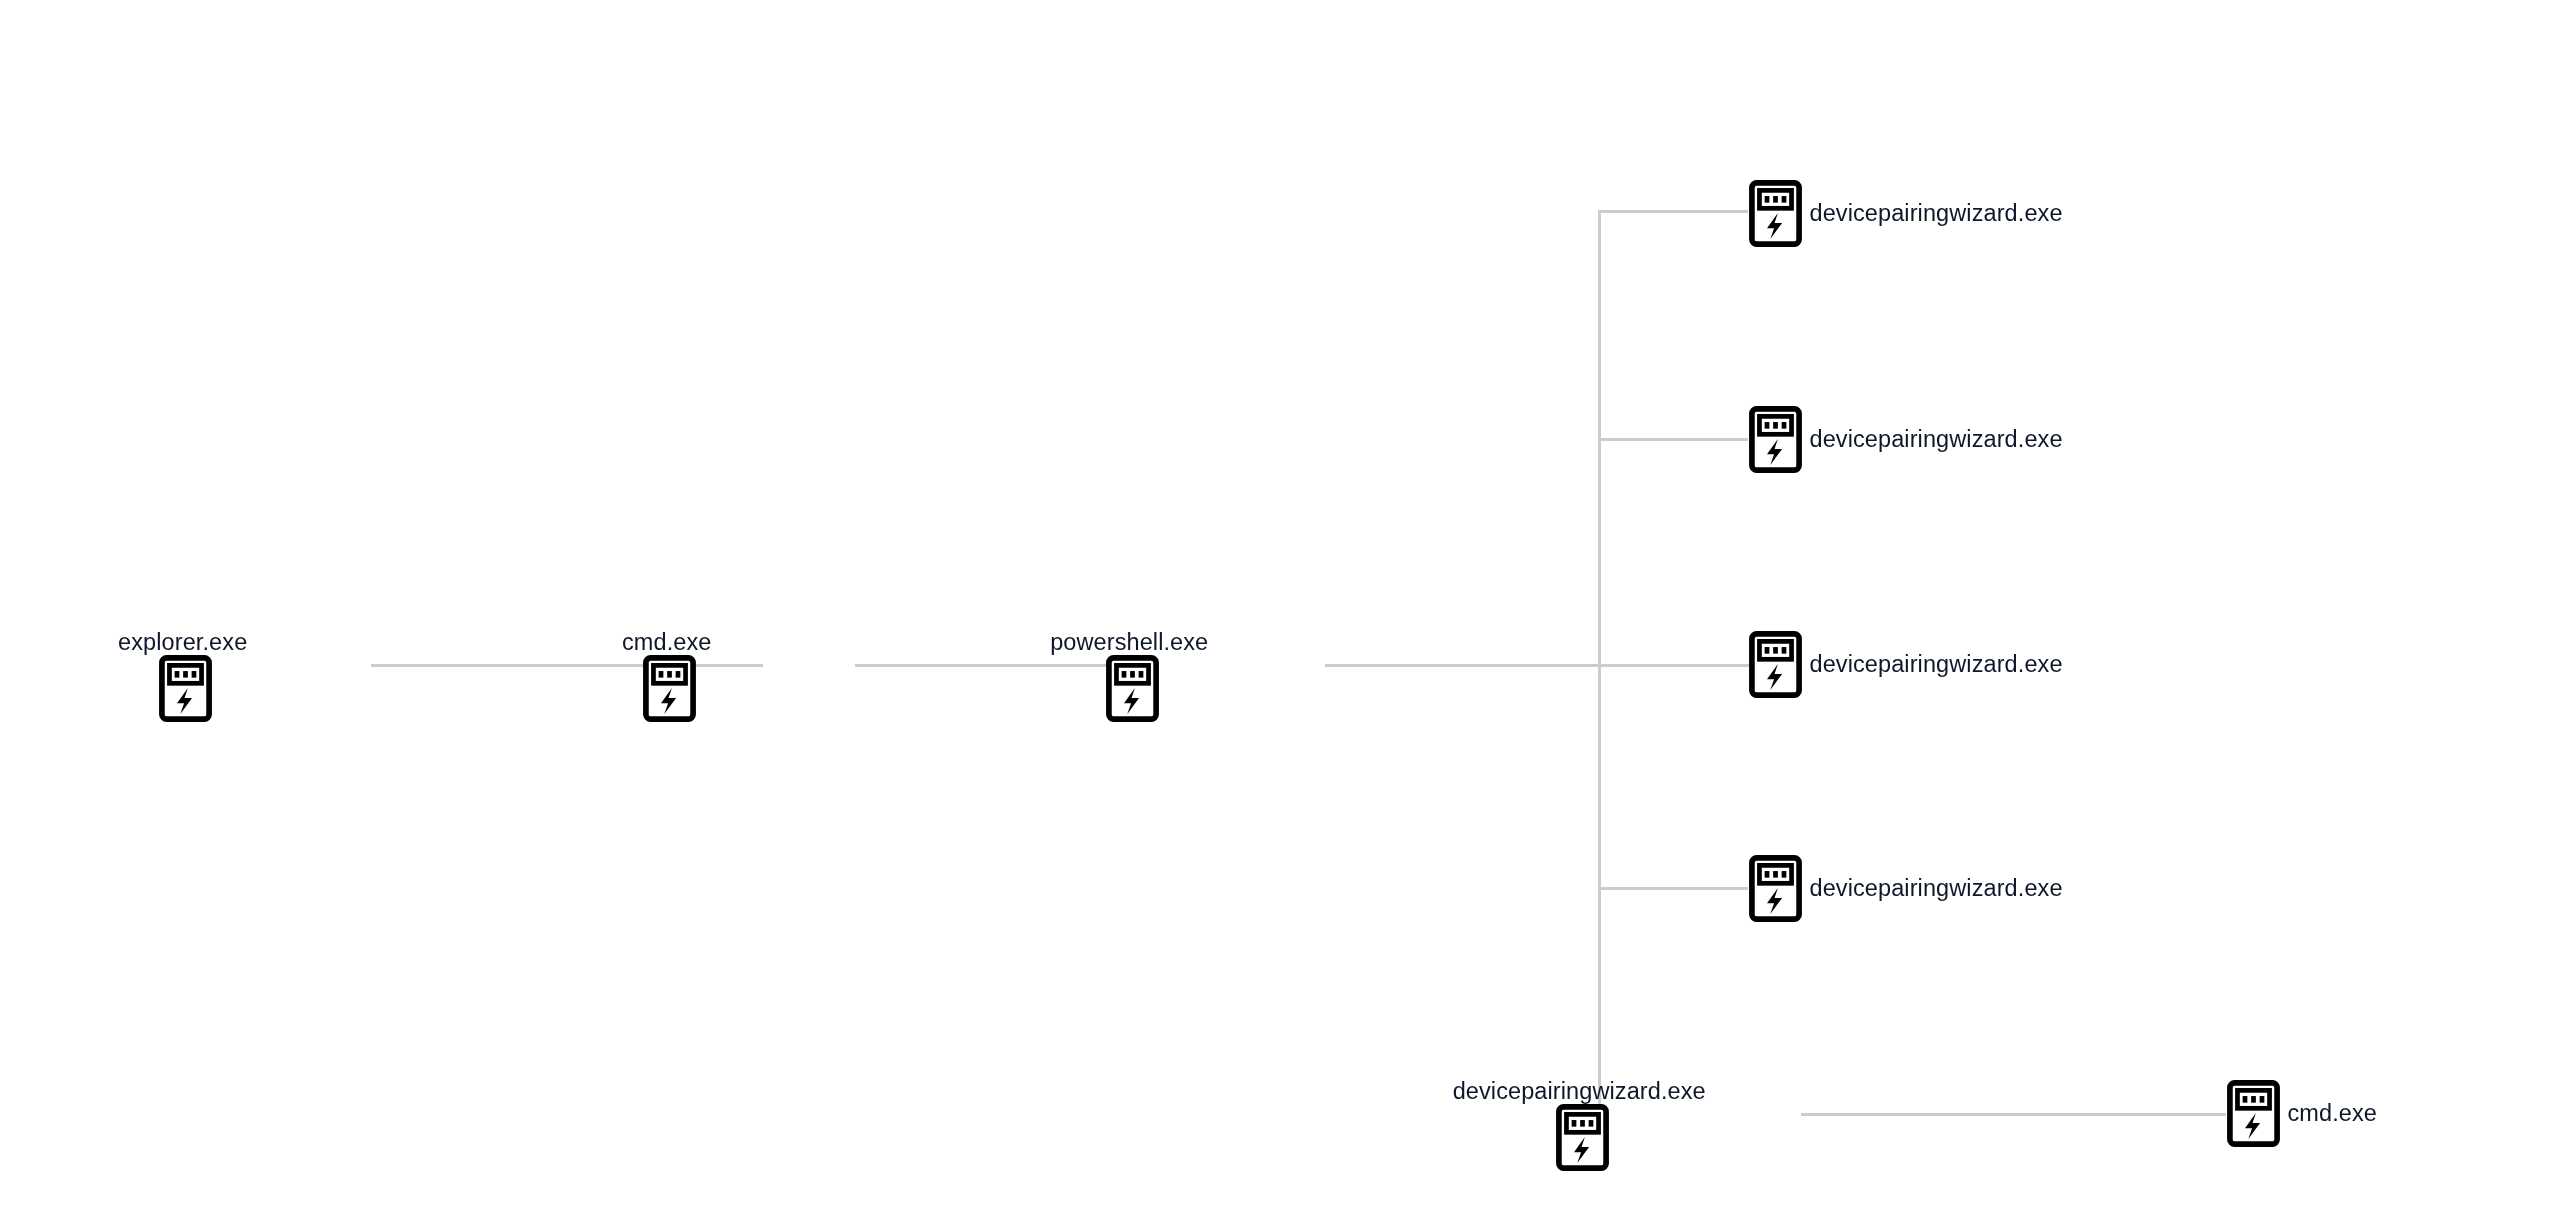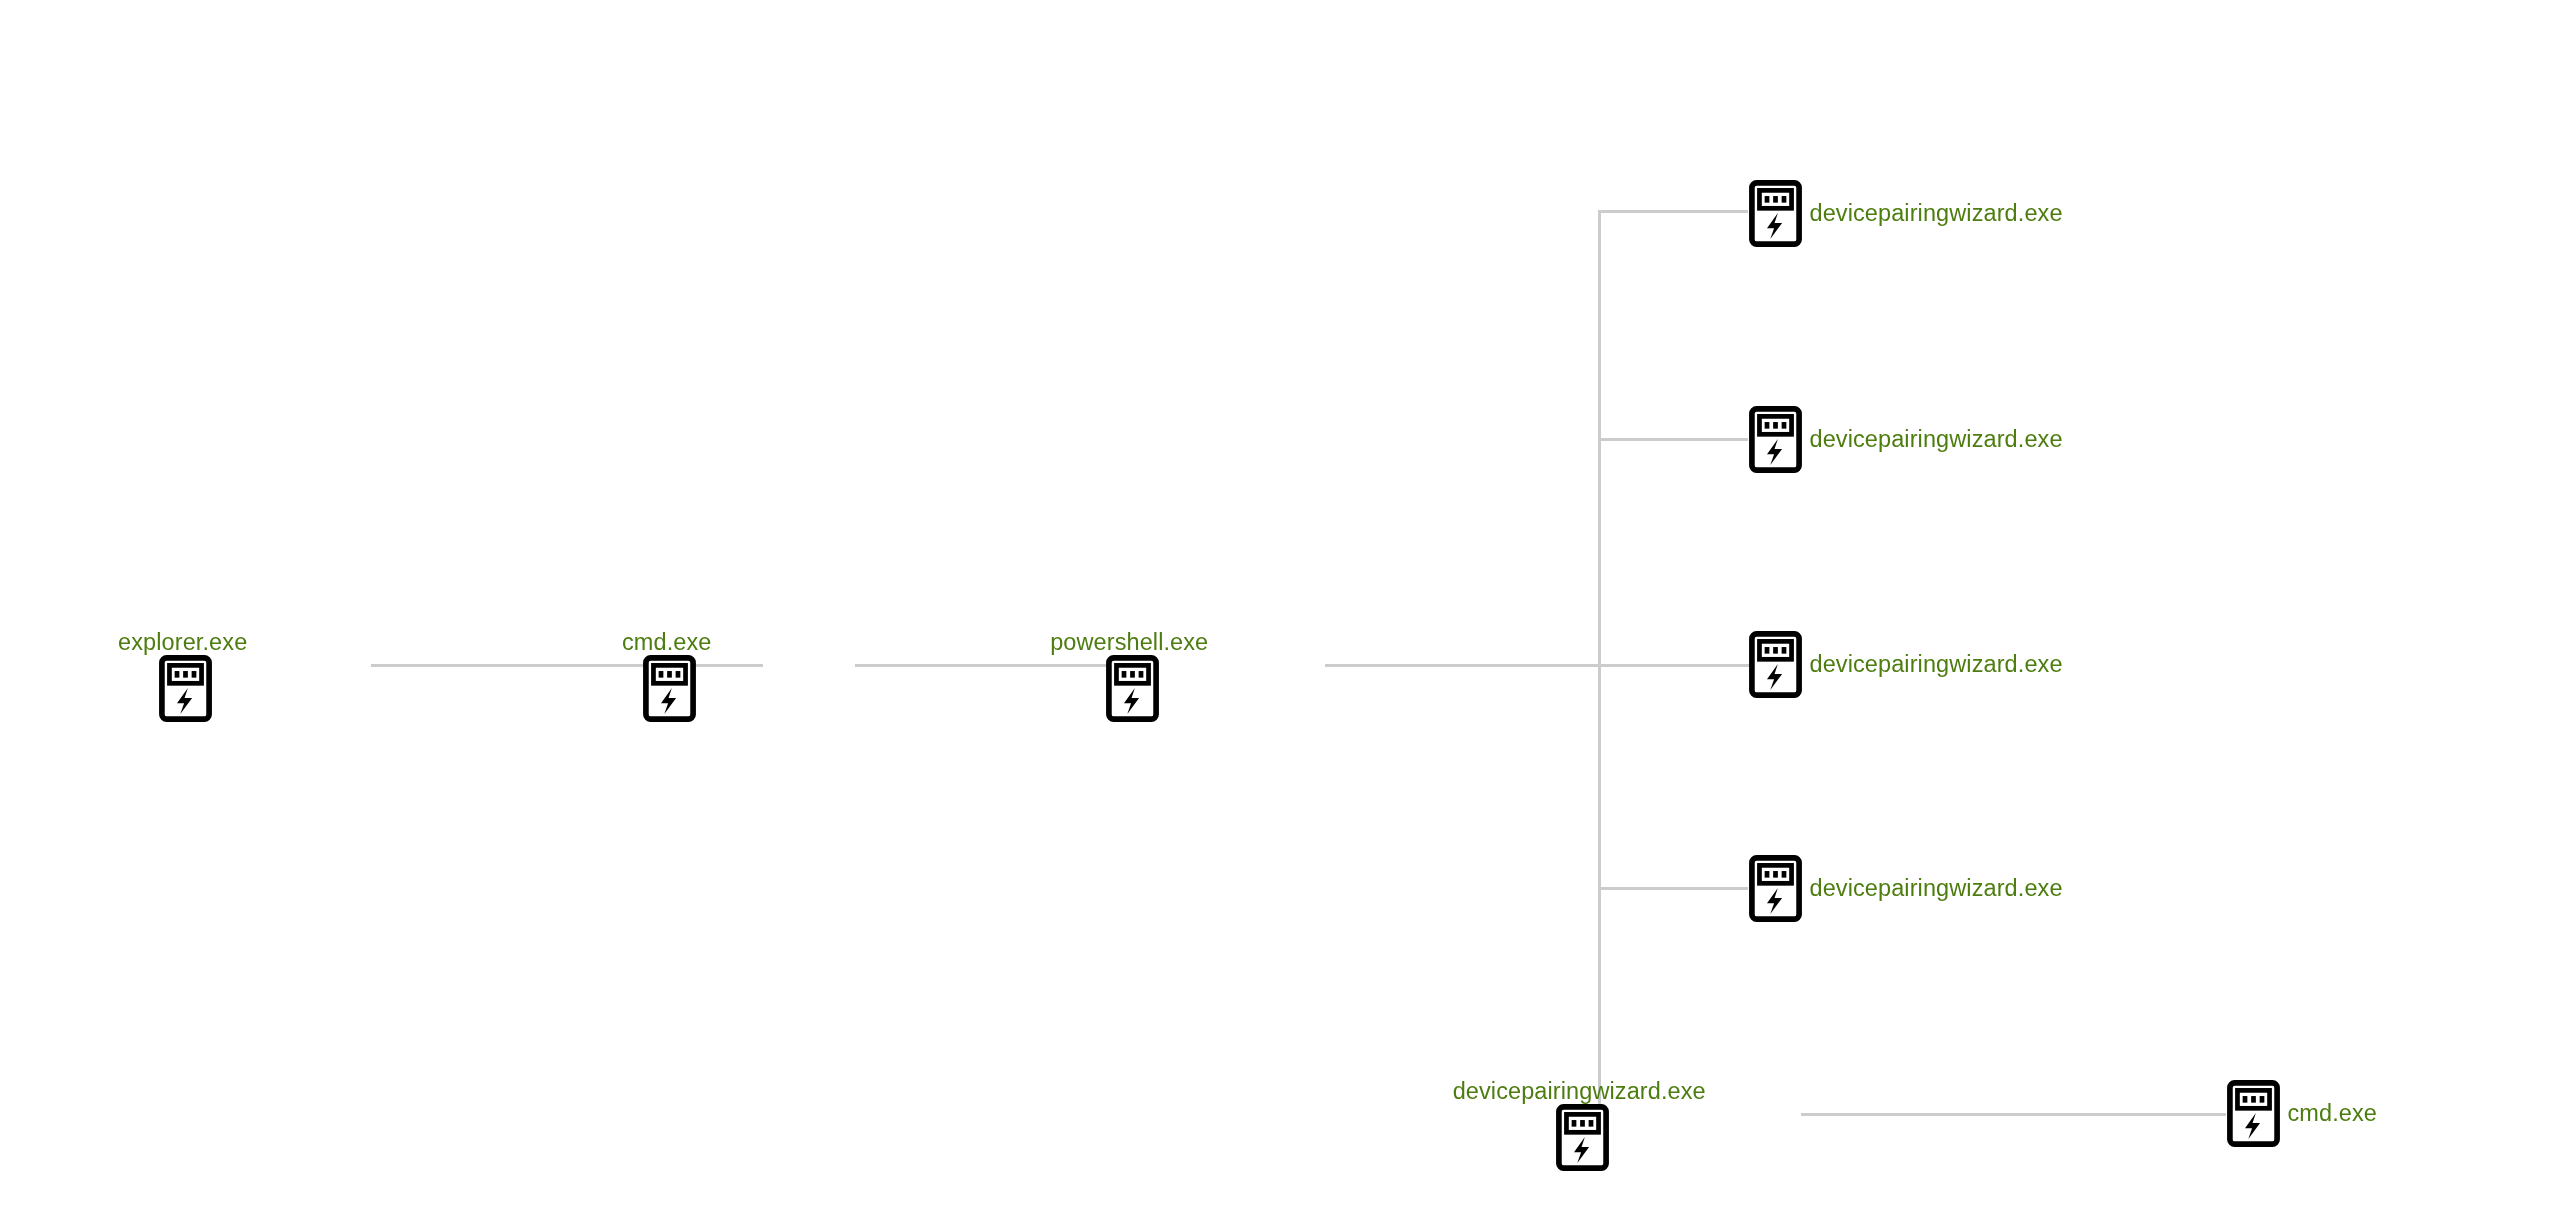--- a/index.html
+++ b/index.html
@@ -34,21 +34,21 @@
     align-items: center;
     white-space: nowrap;
   }
   .node.label-left { flex-direction: column; }
   .node.label-right { flex-direction: row; }
 
   .node-label {
     font-family: "Liberation Sans", sans-serif;
     font-size: 23.5px;
     line-height: 1;
-    color: #4d7c0f;
+    color: #0f172a;
     letter-spacing: 0.1px;
   }
   .label-left .node-label  { margin-right: 5.6px; }
   .label-right .node-label { margin-left: 7.5px; }
 
   .node-icon {
     width: 53px;
     height: 67px;
     flex: 0 0 auto;
     display: block;

